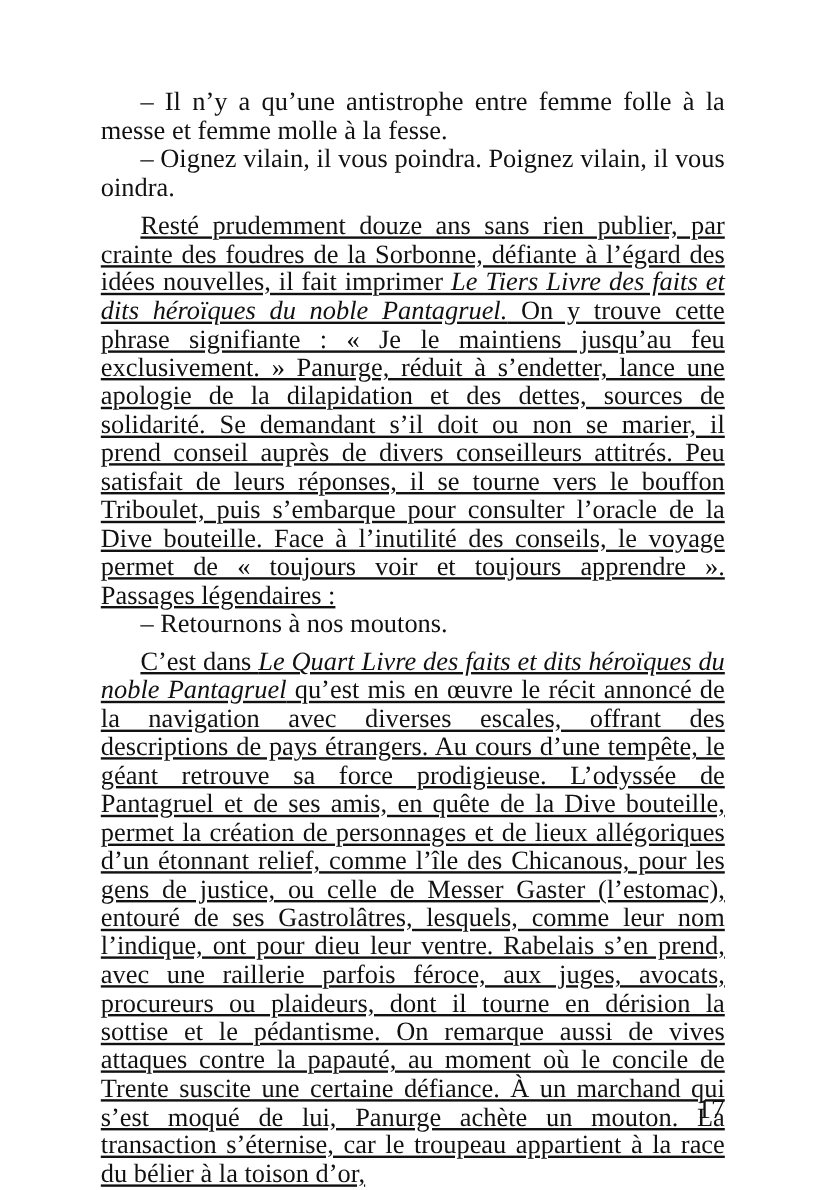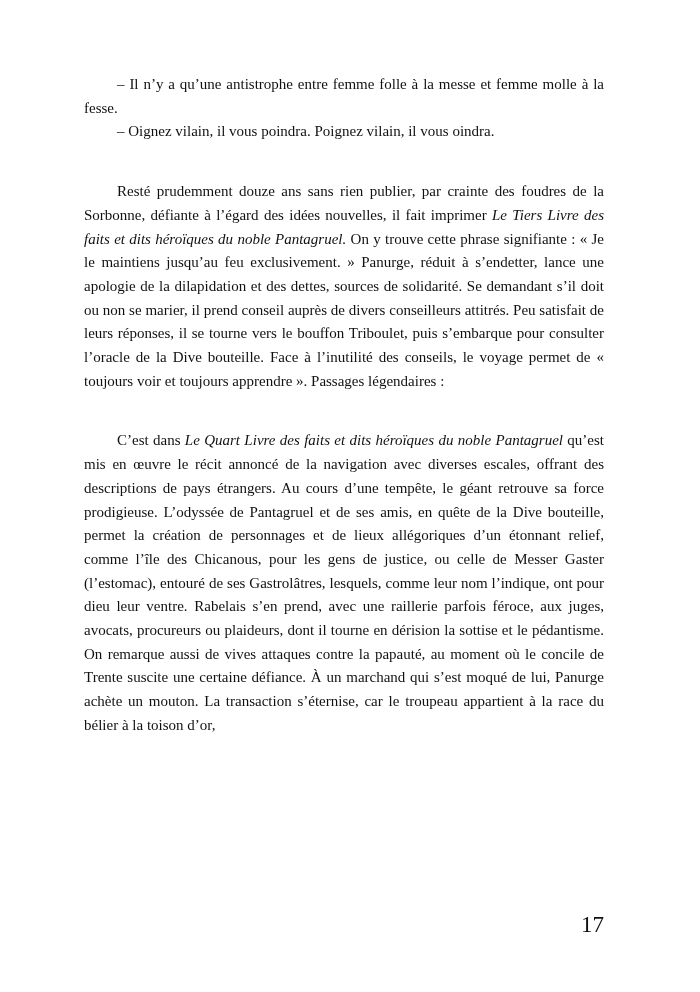--- a/index.html
+++ b/index.html
@@ -3,27 +3,27 @@
 <meta charset="utf-8">
 <style>
   html, body { margin: 0; padding: 0; background: #ffffff; }
   body { width: 700px; height: 992px; position: relative; overflow: hidden; }
   .page {
     position: absolute;
     left: 84px;
     top: 73px;
     width: 520px;
     font-family: "Liberation Serif", serif;
-    font-size: 15px;
+    font-size: 22px;
     line-height: 23.7px;
     color: #111111;
     text-align: justify;
   }
   .p { margin: 0; text-indent: 33px; }
-  .p.gap { margin-top: 36px; }
+  .p.gap { margin-top: 8px; text-decoration: underline; }
   .dialogue { margin: 0; text-indent: 33px; }
   i { font-style: italic; }
   .page-number {
     position: absolute;
     right: 96px;
     top: 913px;
     font-family: "Liberation Serif", serif;
     font-size: 23px;
     line-height: 23.7px;
     color: #111111;
@@ -32,17 +32,18 @@
 </style>
 </head>
 <body>
 
 <div class="page">
   <p class="dialogue">– Il n’y a qu’une antistrophe entre femme folle à la messe et femme molle à la fesse.</p>
   <p class="dialogue">– Oignez vilain, il vous poindra. Poignez vilain, il vous oindra.</p>
 
   <p class="p gap"><span>Resté prudemment douze ans sans rien publier, par crainte des foudres de la Sorbonne, défiante à l’égard des idées nouvelles, il fait imprimer </span><i>Le Tiers Livre des faits et dits héroïques du noble Pantagruel.</i><span> On y trouve cette phrase signifiante : « Je le maintiens jusqu’au feu exclusivement. » Panurge, réduit à s’endetter, lance une apologie de la dilapidation et des dettes, sources de solidarité. Se demandant s’il doit ou non se marier, il prend conseil auprès de divers conseilleurs attitrés. Peu satisfait de leurs réponses, il se tourne vers le bouffon Triboulet, puis s’embarque pour consulter l’oracle de la Dive bouteille. Face à l’inutilité des conseils, le voyage permet de « toujours voir et toujours apprendre ». Passages légendaires :</span></p>
 
+  <p class="dialogue">– Retournons à nos moutons.</p>
 
   <p class="p gap"><span>C’est dans </span><i>Le Quart Livre des faits et dits héroïques du noble Pantagruel</i><span> qu’est mis en œuvre le récit annoncé de la navigation avec diverses escales, offrant des descriptions de pays étrangers. Au cours d’une tempête, le géant retrouve sa force prodigieuse. L’odyssée de Pantagruel et de ses amis, en quête de la Dive bouteille, permet la création de personnages et de lieux allégoriques d’un étonnant relief, comme l’île des Chicanous, pour les gens de justice, ou celle de Messer Gaster (l’estomac), entouré de ses Gastrolâtres, lesquels, comme leur nom l’indique, ont pour dieu leur ventre. Rabelais s’en prend, avec une raillerie parfois féroce, aux juges, avocats, procureurs ou plaideurs, dont il tourne en dérision la sottise et le pédantisme. On remarque aussi de vives attaques contre la papauté, au moment où le concile de Trente suscite une certaine défiance. À un marchand qui s’est moqué de lui, Panurge achète un mouton. La transaction s’éternise, car le troupeau appartient à la race du bélier à la toison d’or,</span></p>
 </div>
 
 <div class="page-number">17</div>
 
 </body></html>

